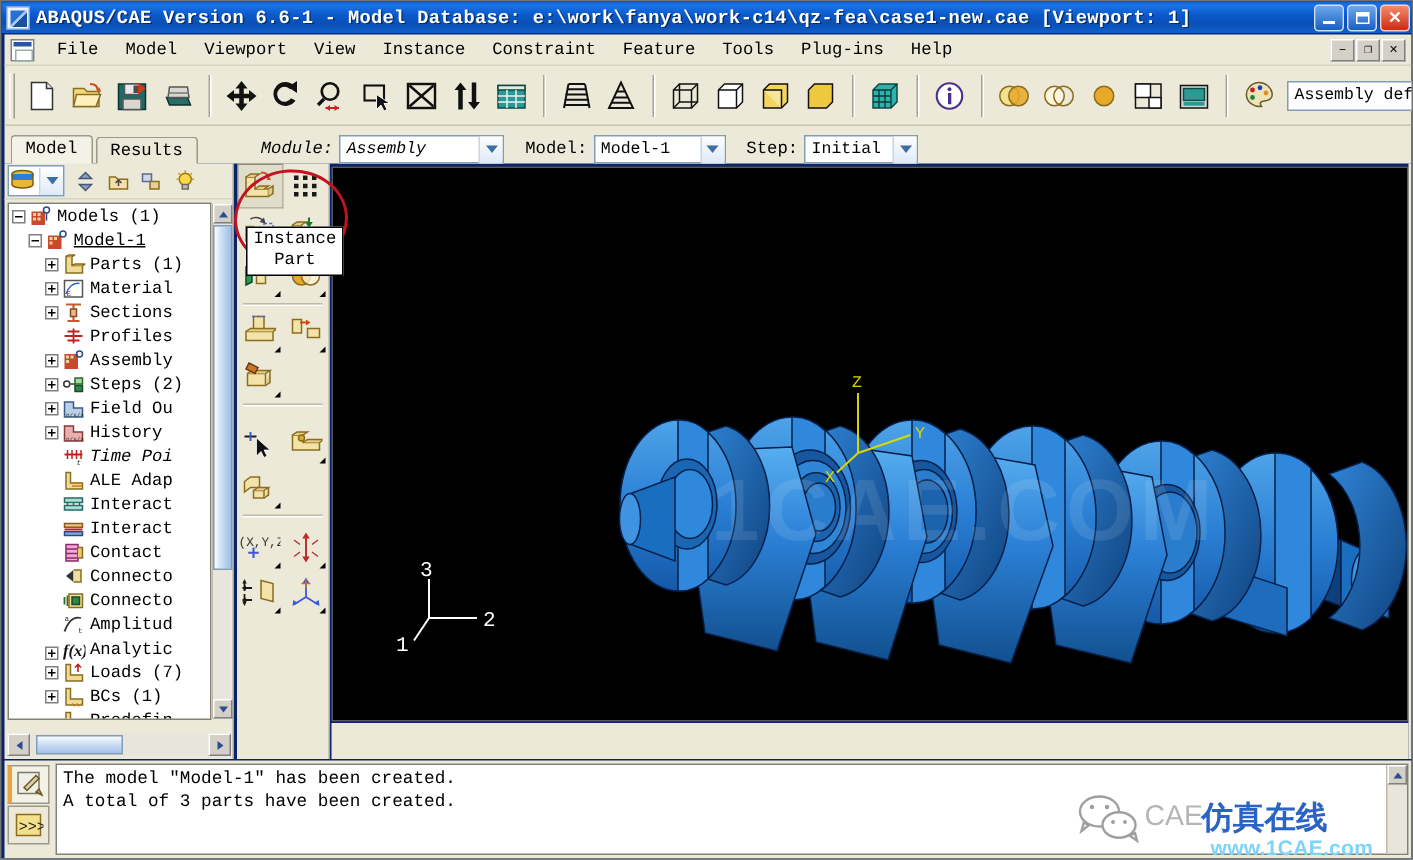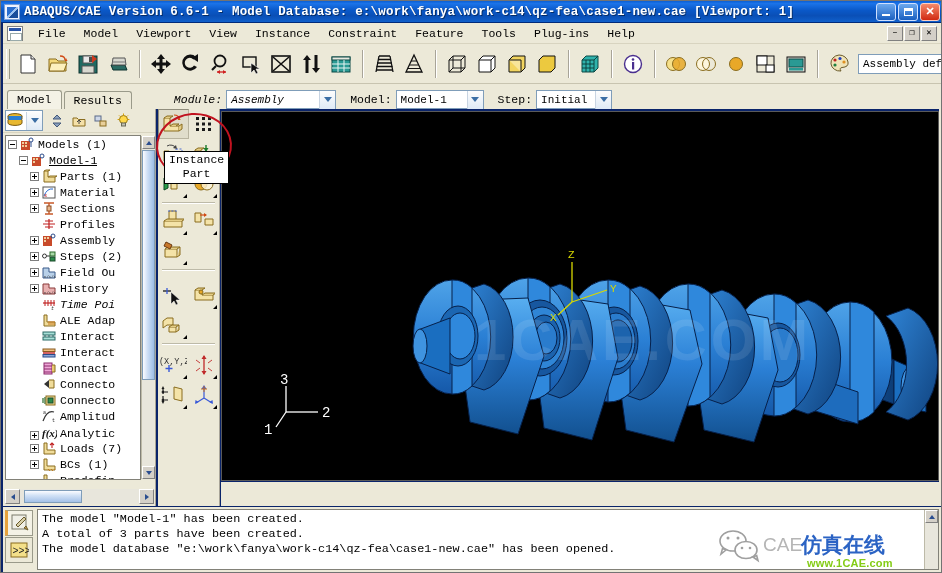--- a/index.html
+++ b/index.html
@@ -304,22 +304,22 @@
     display: flex; align-items: center; opacity: .95;
   }
   .wm-cn {
     position: absolute; left: 800px; top: 530px; z-index: 31;
     font-family: "DejaVu Sans", sans-serif; font-size: 21px; font-weight: bold;
     color: #2b63c4; white-space: nowrap; pointer-events: none;
     text-shadow: 0 0 2px rgba(255,255,255,.8);
   }
   .wm-url {
     position: absolute; left: 806px; top: 556px; z-index: 31;
-    font-family: "Liberation Sans", sans-serif; font-size: 11px; font-weight: bold;
-    color: #84cc16; letter-spacing: .2px; white-space: nowrap; pointer-events: none;
+    font-family: "Liberation Sans", sans-serif; font-size: 14px; font-weight: bold;
+    color: #7dd3fc; letter-spacing: .2px; white-space: nowrap; pointer-events: none;
   }
   .wm-cae {
     position: absolute; left: 762px; top: 533px; z-index: 30;
     font-family: "Liberation Sans", sans-serif; font-size: 19px;
     color: rgba(120,120,120,.55); pointer-events: none;
   }
 </style>
 </head>
 <body>
 
@@ -1169,21 +1169,20 @@
         <svg width="20" height="20" viewBox="0 0 20 20">
           <rect x="2" y="3" width="16" height="14" fill="#f4e08a" stroke="#8a6d1f"></rect>
           <text x="3.5" y="14" font-family="Liberation Mono, monospace" font-size="10" fill="#222">&gt;&gt;&gt;</text>
         </svg>
       </div>
     </div>
 
     <div class="msgbox">
       <div class="msg-line">The model "Model-1" has been created.</div>
       <div class="msg-line">A total of 3 parts have been created.</div>
-      <div class="msg-line">The model database "e:\work\fanya\work-c14\qz-fea\case1-new.cae" has been opened.</div>
       <div class="msg-vscroll">
         <div class="tvs-arrow up">
             <i></i>
           </div>
       </div>
     </div>
   </div>
 
   <div class="wm-logo">
     <svg width="52" height="34" viewBox="0 0 52 34">

